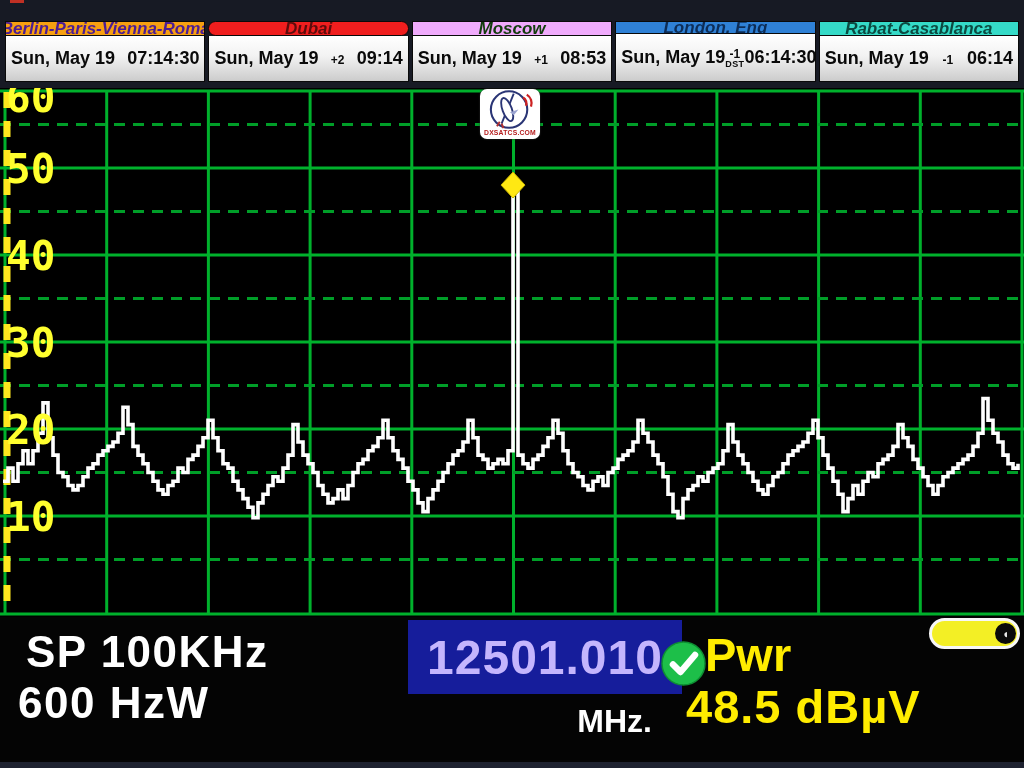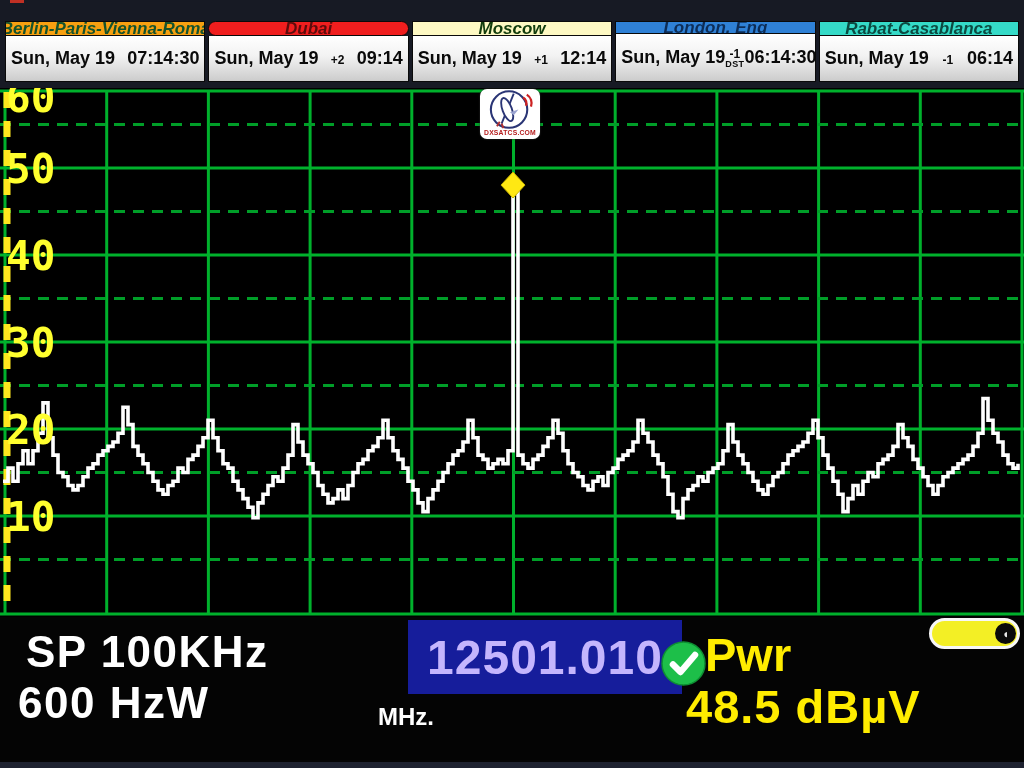--- a/index.html
+++ b/index.html
@@ -32,22 +32,22 @@
   .logo-text{font-size:6.8px;font-weight:bold;color:#b51d1d;letter-spacing:.2px;margin-top:-2px;}
 
   
   .bottombar{position:absolute;left:0;top:617px;width:1024px;height:164px;background:#040404;}
   .sp-line{position:absolute;color:#fff;font-weight:bold;font-size:44px;letter-spacing:1.5px;white-space:nowrap;}
   .sp1{left:26px;top:10px;}
   .sp2{left:18px;top:61px;}
   .freqbox{position:absolute;left:378px;top:3px;width:274px;height:74px;background:#161d9b;
            color:#c4b5fd;font-weight:bold;font-size:48px;display:flex;align-items:center;
            justify-content:center;letter-spacing:1px;margin-left:30px;}
-  .freq-unit{position:absolute;left:378px;top:86px;width:274px;text-align:left;color:#fff;
-             font-weight:bold;font-size:24px;}
+  .freq-unit{position:absolute;left:378px;top:86px;width:274px;text-align:right;color:#fff;
+             font-weight:bold;font-size:32px;}
   .ok-icon{position:absolute;left:660px;top:23px;width:47px;height:47px;}
   .pwr-label{position:absolute;left:697px;top:10px;color:#ffec00;font-weight:bold;font-size:47px;margin-left:8px;}
   .pwr-value{position:absolute;left:686px;top:62px;color:#ffec00;font-weight:bold;font-size:47px;
              letter-spacing:1px;white-space:nowrap;}
   .pill{position:absolute;left:929px;top:1px;width:85px;height:25px;background:#f3ef25;
         border:3px solid #f7f7f7;border-radius:16px;}
   .pill-dot{position:absolute;right:1px;top:2px;width:21px;height:21px;background:#0a0a0a;
             border-radius:50%;display:flex;align-items:center;justify-content:center;}
   .pill-dot span{color:#e8e8e8;font-size:12px;line-height:1;}
 
@@ -56,21 +56,21 @@
 </head>
 <body>
 
 <div class="screen">
 
   <div class="topbar">
     <div class="top-red-dash"></div>
     <div class="clocks">
 
       <div class="clock">
-        <div class="clock-city" style="background: rgb(247, 160, 17); color: #14532d; font-style: italic;">Berlin-Paris-Vienna-Roma</div>
+        <div class="clock-city" style="background: rgb(247, 160, 17); color: #4c1d95; font-style: italic;">Berlin-Paris-Vienna-Roma</div>
         <div class="clock-times">
           <span class="clock-date">Sun, May 19</span>
           <span class="clock-tz">
             <span class="tz-num"></span>
             <span class="tz-lbl"></span>
           </span>
           <span class="clock-time">07:14:30</span>
         </div>
       </div>
 
@@ -80,28 +80,28 @@
           <span class="clock-date">Sun, May 19</span>
           <span class="clock-tz">
             <span class="tz-num">+2</span>
             <span class="tz-lbl"></span>
           </span>
           <span class="clock-time">09:14</span>
         </div>
       </div>
 
       <div class="clock">
-        <div class="clock-city" style="background: #fef9c3; color: rgb(18, 61, 13); text-decoration: underline;">Moscow</div>
+        <div class="clock-city" style="background: #f0abfc; color: rgb(18, 61, 13); text-decoration: underline;">Moscow</div>
         <div class="clock-times">
           <span class="clock-date">Sun, May 19</span>
           <span class="clock-tz">
             <span class="tz-num">+1</span>
             <span class="tz-lbl"></span>
           </span>
-          <span class="clock-time">12:14</span>
+          <span class="clock-time">08:53</span>
         </div>
       </div>
 
       <div class="clock">
         <div class="clock-city" style="background: rgb(47, 129, 214); color: rgb(13, 45, 87);">London, Eng</div>
         <div class="clock-times">
           <span class="clock-date">Sun, May 19</span>
           <span class="clock-tz">
             <span class="tz-num">-1</span>
             <span class="tz-lbl">DST</span>

